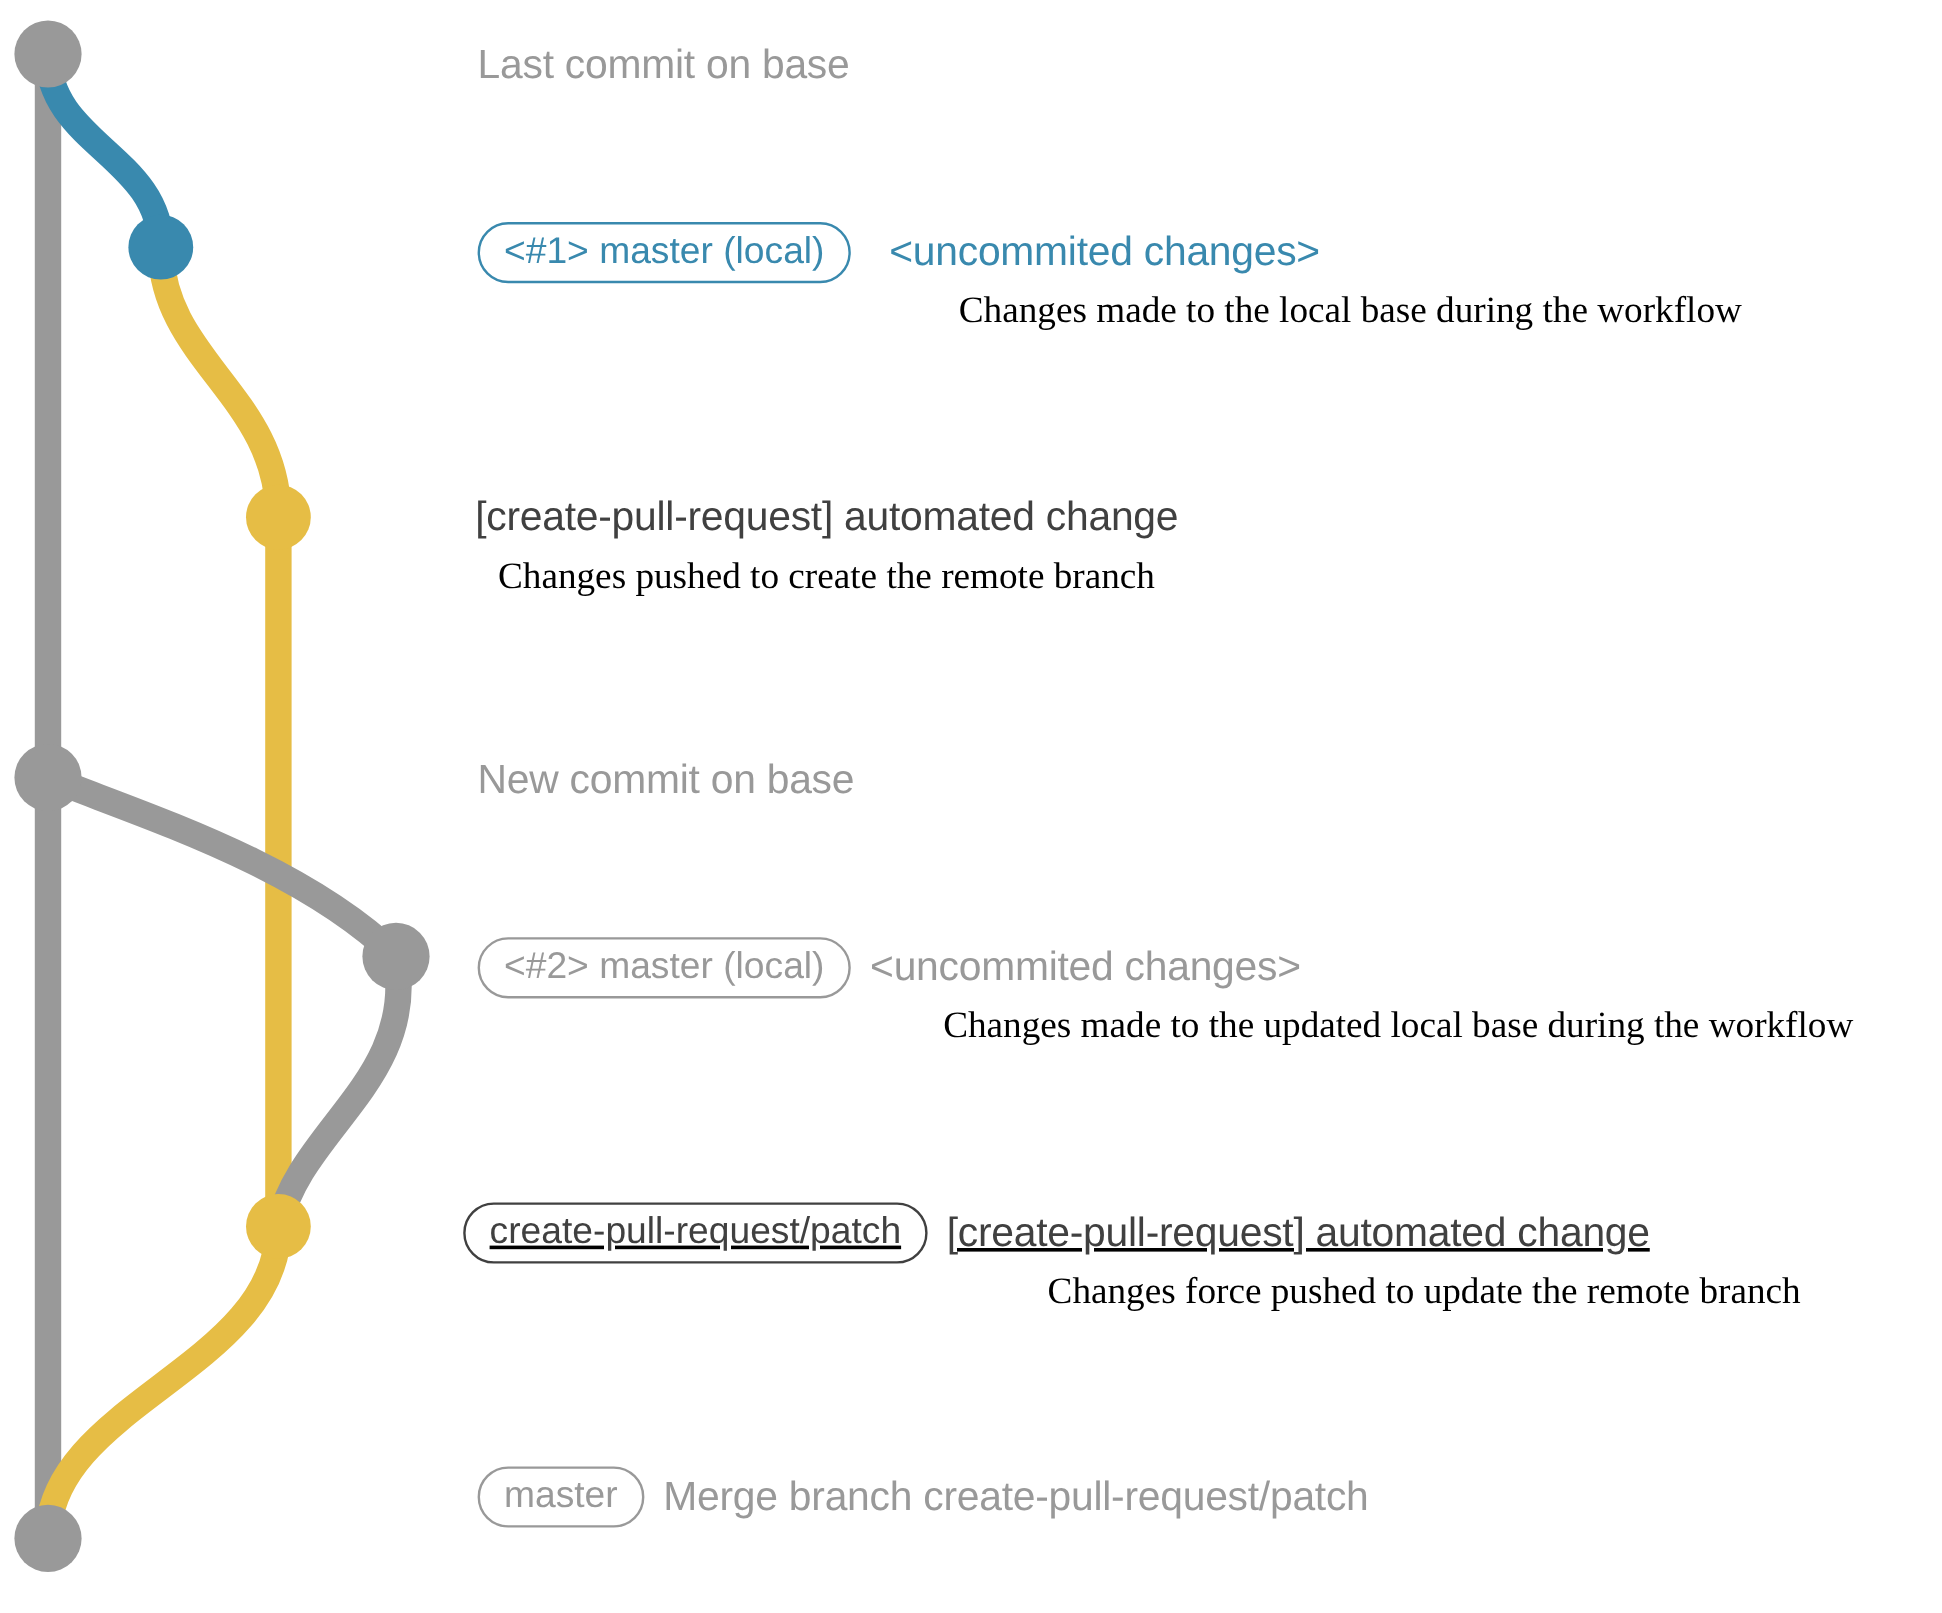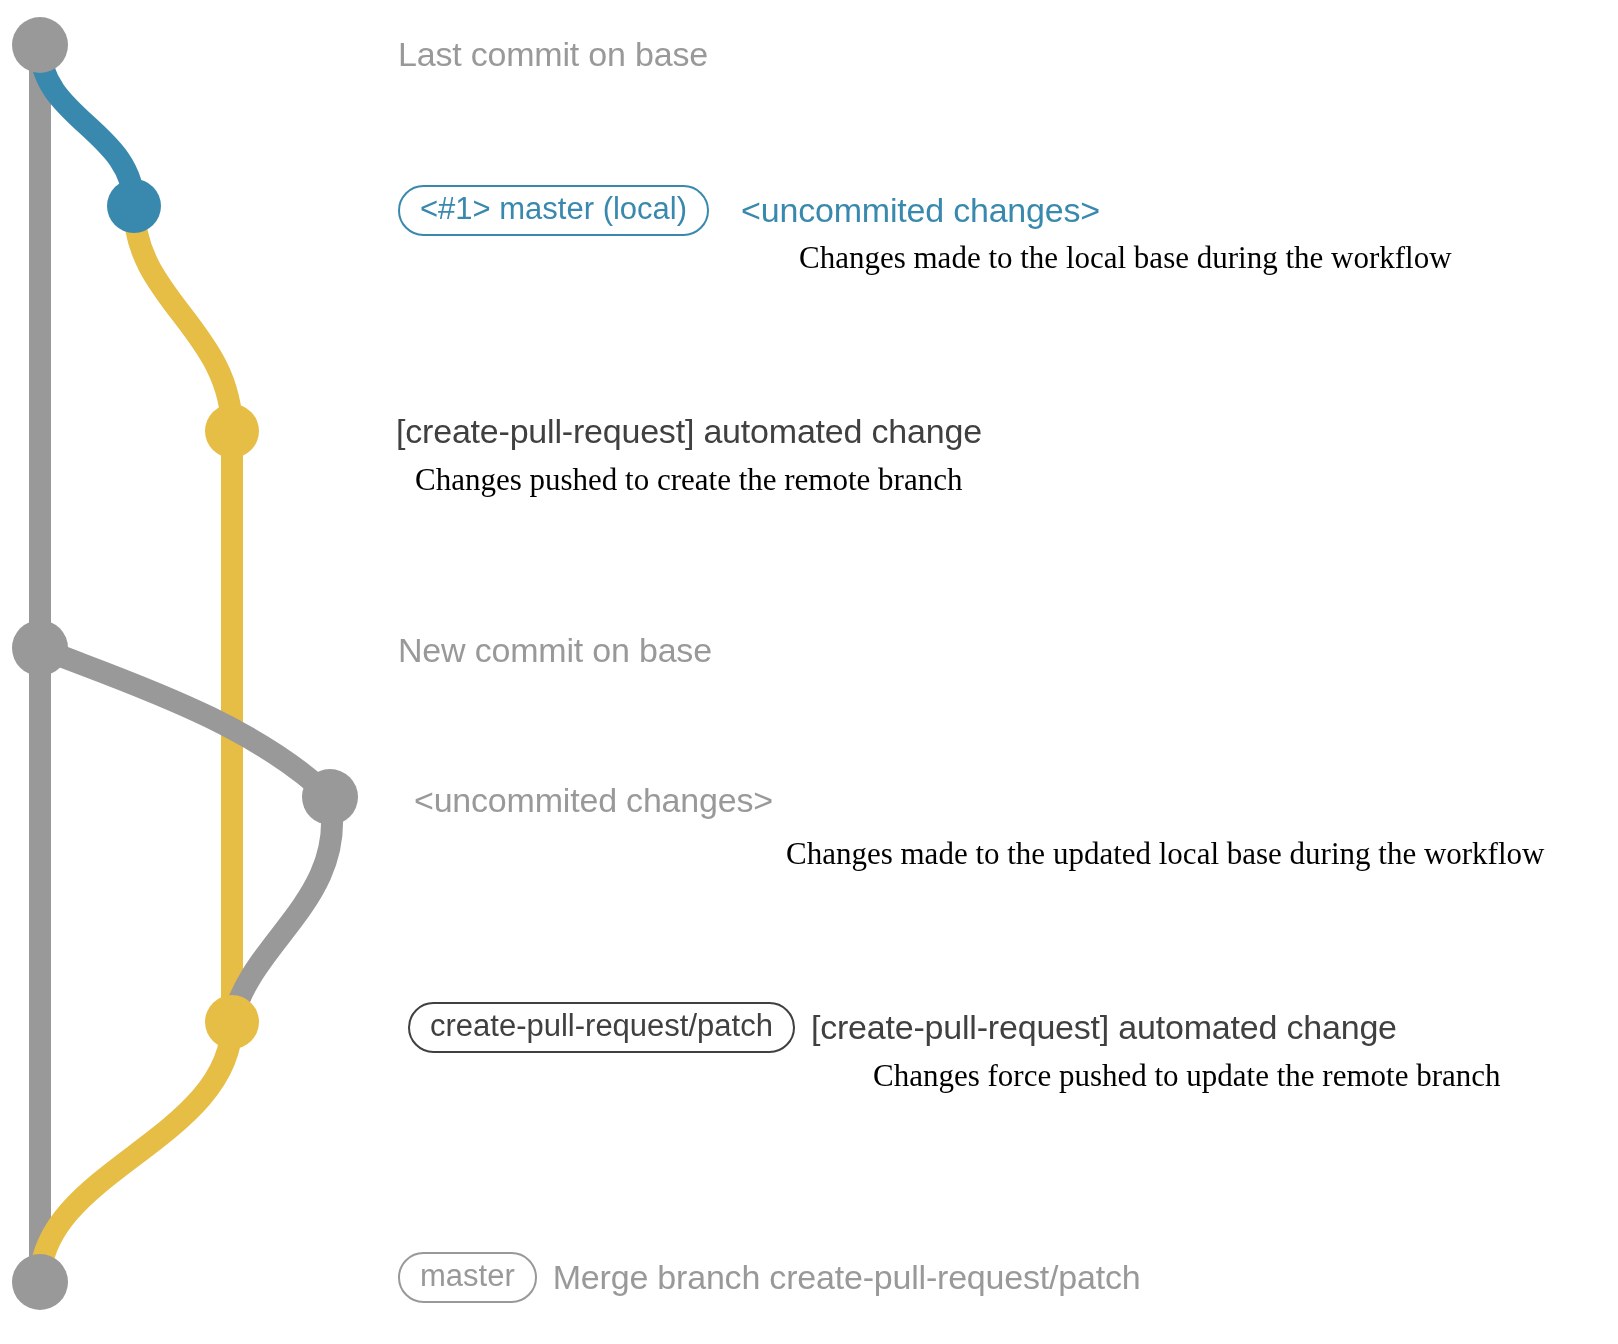--- a/index.html
+++ b/index.html
@@ -111,28 +111,29 @@
   <div class="row" style="left:396px; top:412px;">
     <span class="subject subject-nomargin c-yellow">[create-pull-request] automated change</span>
   </div>
   <div class="desc" style="left:415px; top:462px;text-align:right;">Changes pushed to create the remote branch</div>
 
   <div class="row" style="left:398px; top:631px;">
     <span class="plain-title c-gray">New commit on base</span>
   </div>
 
   <div class="row" style="left:398px; top:781px;">
+    <span class="badge c-gray">&lt;#2&gt; master (local)</span>
     <span class="subject c-gray">&lt;uncommited changes&gt;</span>
   </div>
   <div class="desc" style="left:786px; top:836px;">Changes made to the updated local base during the workflow</div>
 
-  <div class="row" style="left:408px; top:1002px;">
+  <div class="row" style="left:386px; top:1002px;text-decoration:underline;">
     <span class="badge c-yellow">create-pull-request/patch</span>
     <span class="subject c-yellow">[create-pull-request] automated change</span>
   </div>
   <div class="desc" style="left:873px; top:1058px;">Changes force pushed to update the remote branch</div>
 
-  <div class="row" style="left:398px; top:1222px;margin-top:30px;">
+  <div class="row" style="left:398px; top:1222px;">
     <span class="badge c-gray">master</span>
     <span class="subject c-gray">Merge branch create-pull-request/patch</span>
   </div>
 
 </div>
 
 </body></html>

